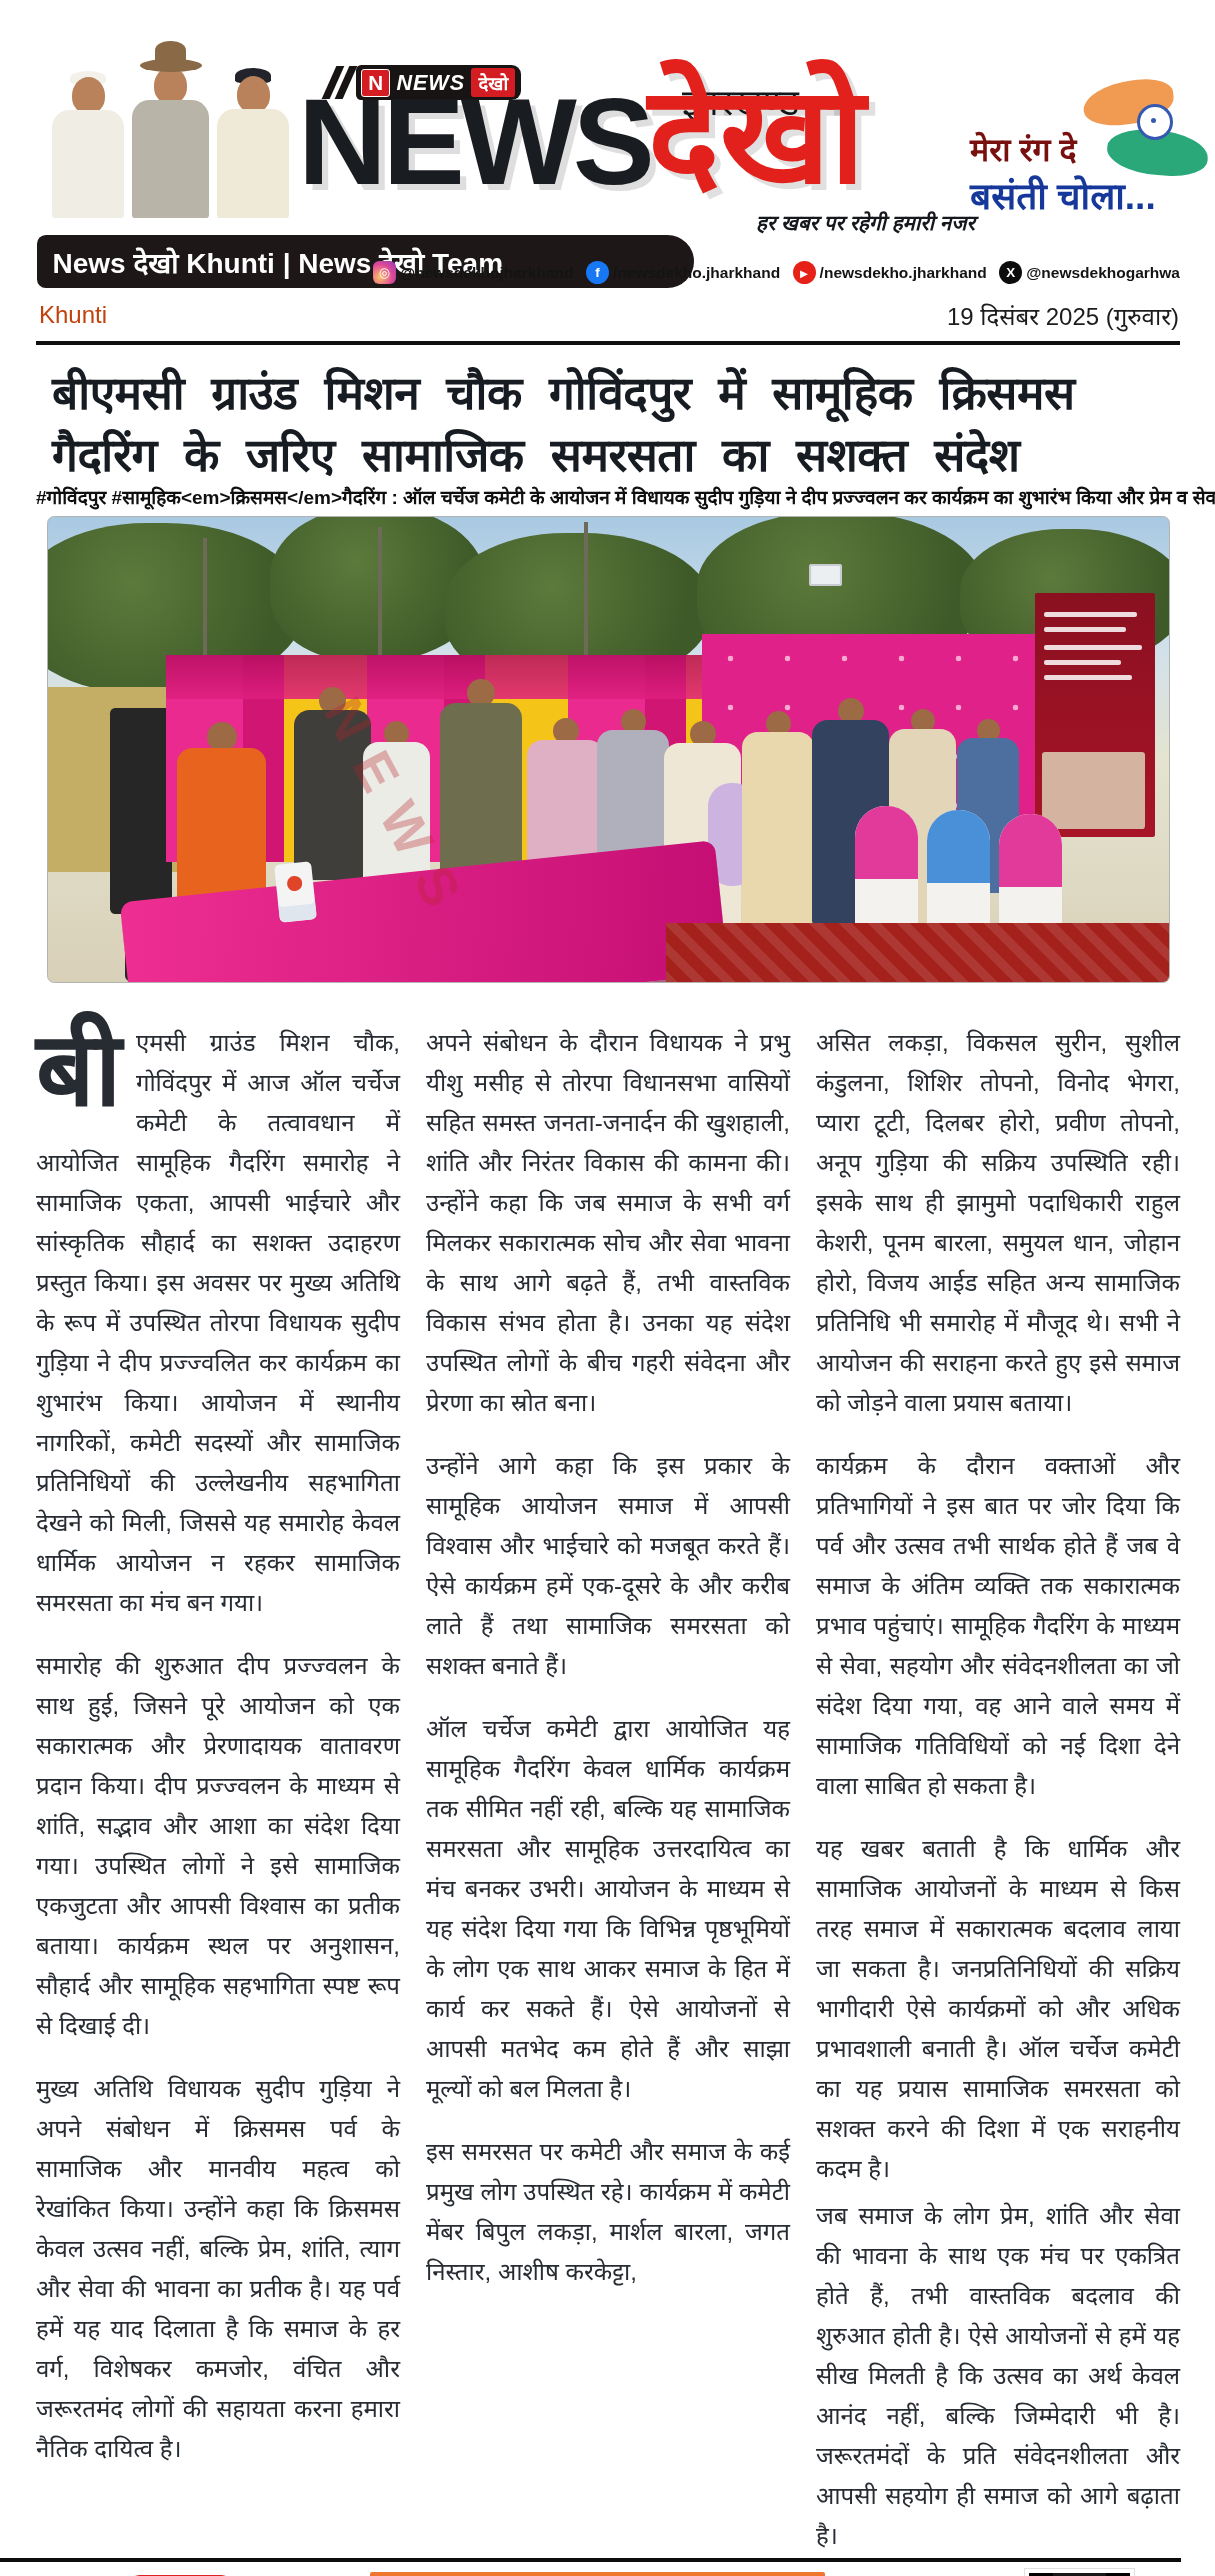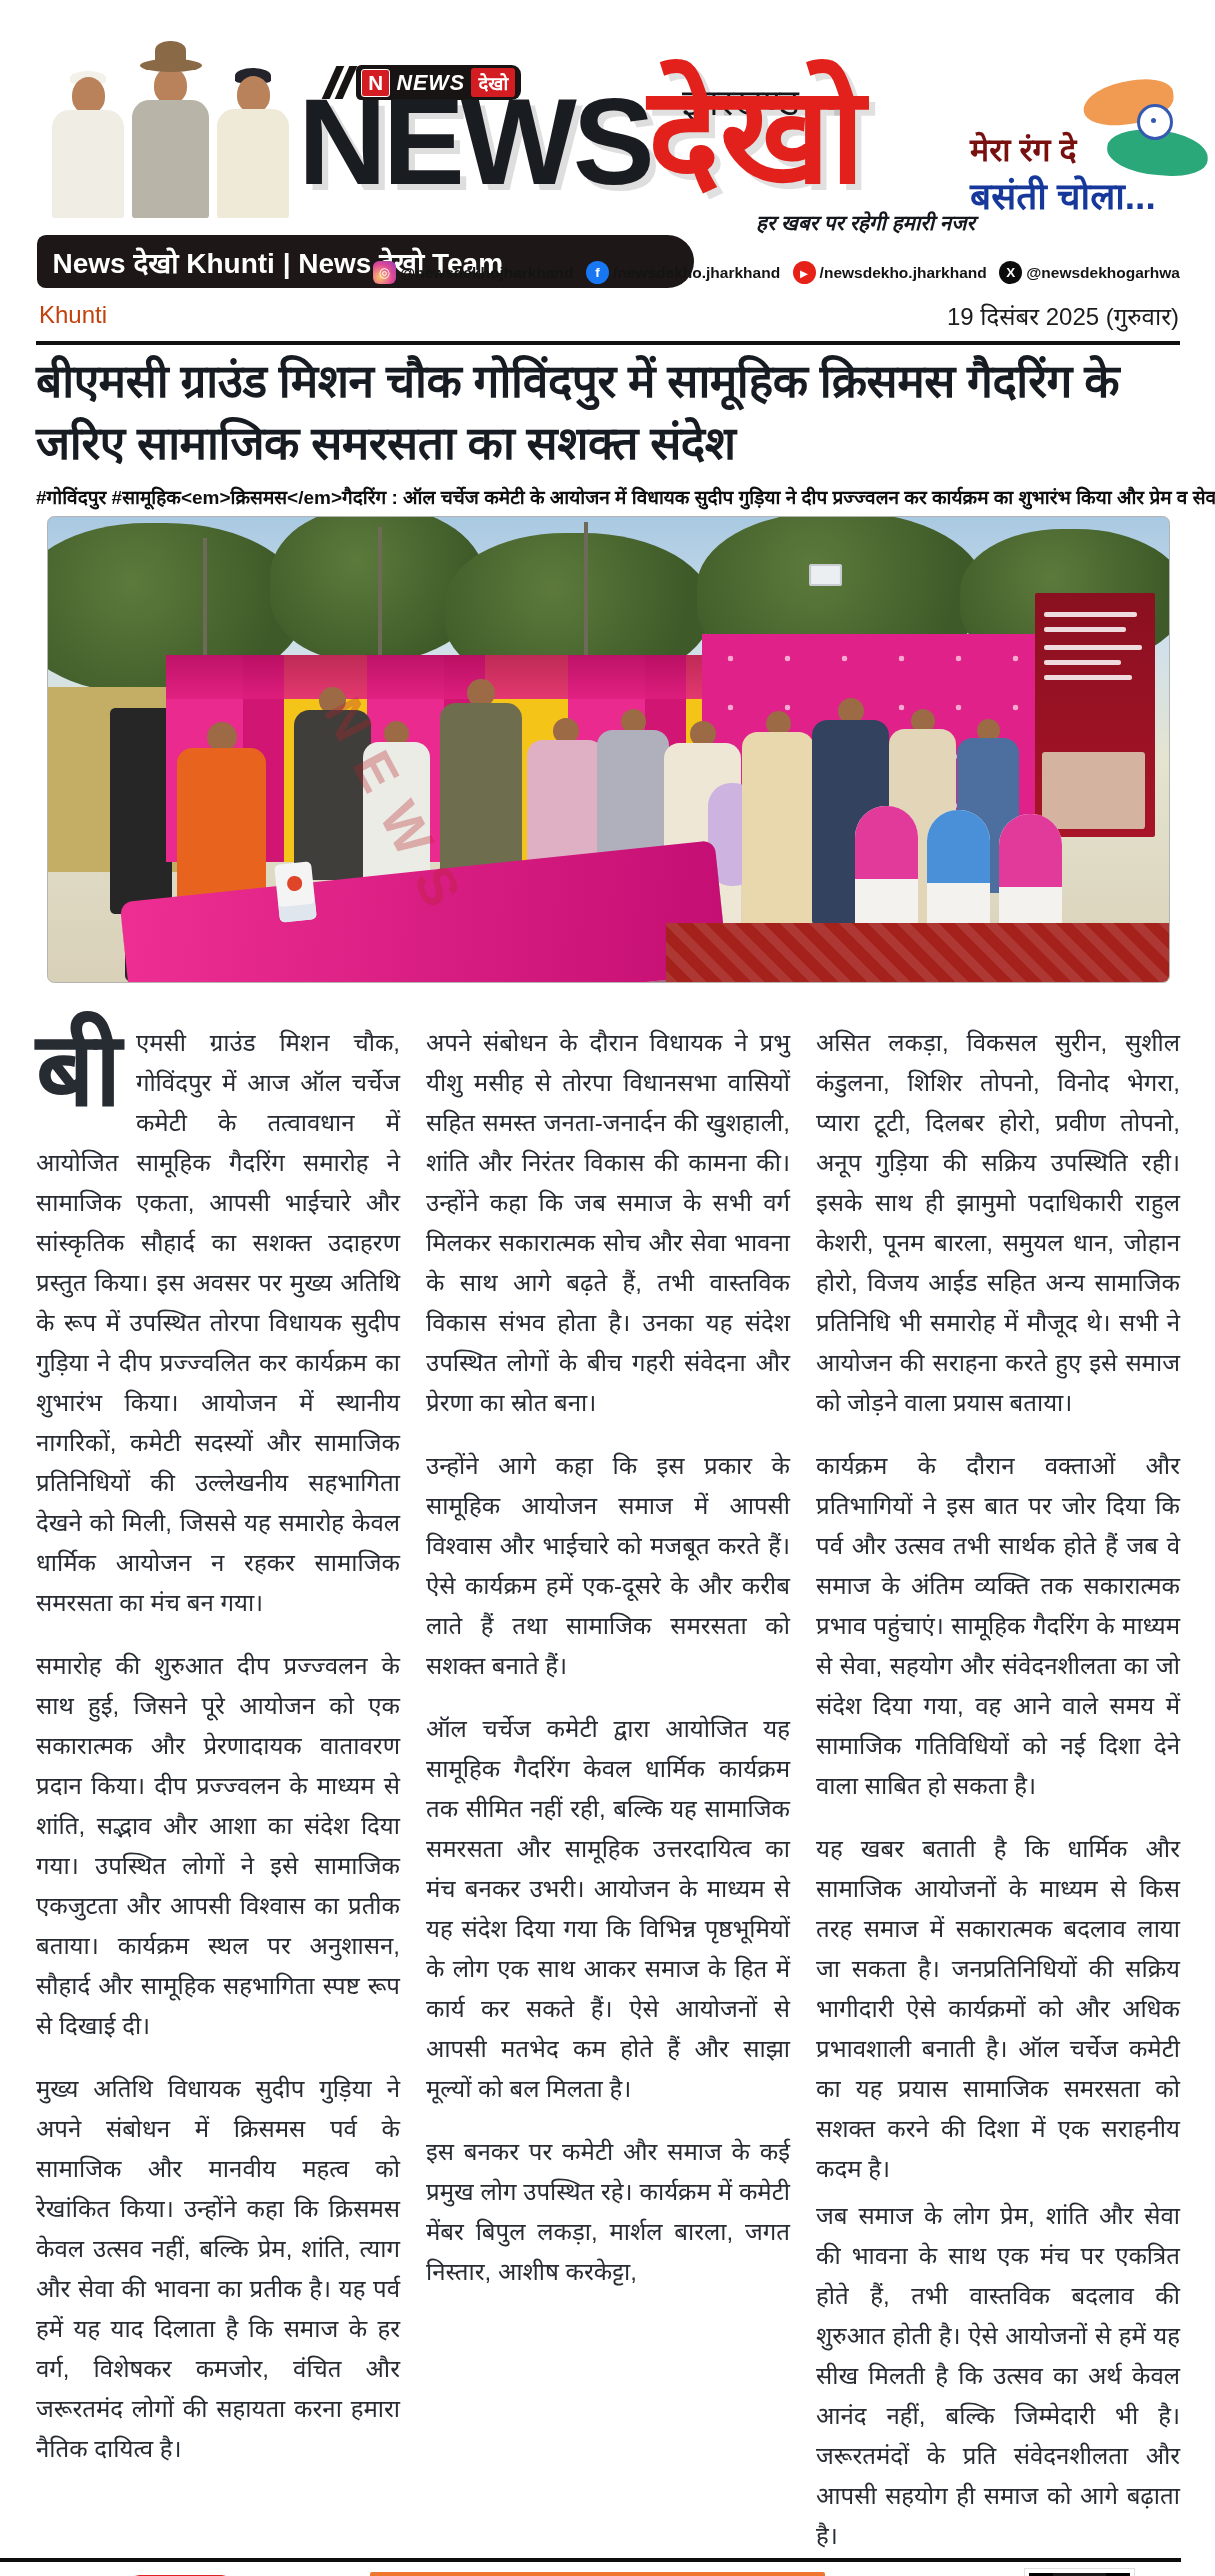--- a/index.html
+++ b/index.html
@@ -183,21 +183,21 @@
     <div class="soc">
       <span class="ic x">X</span>
       <span class="h">@newsdekhogarhwa</span>
     </div>
   </div>
 
   <div class="loc">Khunti</div>
   <div class="date">19 दिसंबर 2025 (गुरुवार)</div>
   <div class="rule"></div>
 
-  <h1 class="headline" style="margin:0;">बीएमसी ग्राउंड मिशन चौक गोविंदपुर में सामूहिक क्रिसमस गैदरिंग के जरिए सामाजिक समरसता का सशक्त संदेश</h1>
+  <h1 class="headline" style="margin:16px;font-family:Liberation Mono, monospace;">बीएमसी ग्राउंड मिशन चौक गोविंदपुर में सामूहिक क्रिसमस गैदरिंग के जरिए सामाजिक समरसता का सशक्त संदेश</h1>
   <div class="subhead">#गोविंदपुर #सामूहिक&lt;em&gt;क्रिसमस&lt;/em&gt;गैदरिंग : ऑल चर्चेज कमेटी के आयोजन में विधायक सुदीप गुड़िया ने दीप प्रज्ज्वलन कर कार्यक्रम का शुभारंभ किया और प्रेम व सेवा का सं</div>
 
   <div class="photo">
     <div class="tree" style="left:-31px;top:6.2px;width:289px;height:170px;"></div>
     <div class="tree" style="left:222px;top:-10.3px;width:216px;height:155px;"></div>
     <div class="tree" style="left:397px;top:15.5px;width:268px;height:155px;"></div>
     <div class="tree" style="left:649px;top:-5.2px;width:289px;height:165px;"></div>
     <div class="tree" style="left:912px;top:12.4px;width:227px;height:139px;"></div>
     <div class="pole" style="left:155px;top:20.6px;height:155px;"></div>
     <div class="pole" style="left:330px;top:10.3px;height:165px;"></div>
@@ -276,21 +276,21 @@
   <div class="article">
     <div class="col">
       <p><span class="dropcap">बी</span><span>एमसी ग्राउंड मिशन चौक, गोविंदपुर में आज ऑल चर्चेज कमेटी के तत्वावधान में आयोजित सामूहिक गैदरिंग समारोह ने सामाजिक एकता, आपसी भाईचारे और सांस्कृतिक सौहार्द का सशक्त उदाहरण प्रस्तुत किया। इस अवसर पर मुख्य अतिथि के रूप में उपस्थित तोरपा विधायक सुदीप गुड़िया ने दीप प्रज्ज्वलित कर कार्यक्रम का शुभारंभ किया। आयोजन में स्थानीय नागरिकों, कमेटी सदस्यों और सामाजिक प्रतिनिधियों की उल्लेखनीय सहभागिता देखने को मिली, जिससे यह समारोह केवल धार्मिक आयोजन न रहकर सामाजिक समरसता का मंच बन गया।</span></p>
       <p>समारोह की शुरुआत दीप प्रज्ज्वलन के साथ हुई, जिसने पूरे आयोजन को एक सकारात्मक और प्रेरणादायक वातावरण प्रदान किया। दीप प्रज्ज्वलन के माध्यम से शांति, सद्भाव और आशा का संदेश दिया गया। उपस्थित लोगों ने इसे सामाजिक एकजुटता और आपसी विश्वास का प्रतीक बताया। कार्यक्रम स्थल पर अनुशासन, सौहार्द और सामूहिक सहभागिता स्पष्ट रूप से दिखाई दी।</p>
       <p>मुख्य अतिथि विधायक सुदीप गुड़िया ने अपने संबोधन में क्रिसमस पर्व के सामाजिक और मानवीय महत्व को रेखांकित किया। उन्होंने कहा कि क्रिसमस केवल उत्सव नहीं, बल्कि प्रेम, शांति, त्याग और सेवा की भावना का प्रतीक है। यह पर्व हमें यह याद दिलाता है कि समाज के हर वर्ग, विशेषकर कमजोर, वंचित और जरूरतमंद लोगों की सहायता करना हमारा नैतिक दायित्व है।</p>
     </div>
     <div class="col">
       <p>अपने संबोधन के दौरान विधायक ने प्रभु यीशु मसीह से तोरपा विधानसभा वासियों सहित समस्त जनता-जनार्दन की खुशहाली, शांति और निरंतर विकास की कामना की। उन्होंने कहा कि जब समाज के सभी वर्ग मिलकर सकारात्मक सोच और सेवा भावना के साथ आगे बढ़ते हैं, तभी वास्तविक विकास संभव होता है। उनका यह संदेश उपस्थित लोगों के बीच गहरी संवेदना और प्रेरणा का स्रोत बना।</p>
       <p>उन्होंने आगे कहा कि इस प्रकार के सामूहिक आयोजन समाज में आपसी विश्वास और भाईचारे को मजबूत करते हैं। ऐसे कार्यक्रम हमें एक-दूसरे के और करीब लाते हैं तथा सामाजिक समरसता को सशक्त बनाते हैं।</p>
       <p>ऑल चर्चेज कमेटी द्वारा आयोजित यह सामूहिक गैदरिंग केवल धार्मिक कार्यक्रम तक सीमित नहीं रही, बल्कि यह सामाजिक समरसता और सामूहिक उत्तरदायित्व का मंच बनकर उभरी। आयोजन के माध्यम से यह संदेश दिया गया कि विभिन्न पृष्ठभूमियों के लोग एक साथ आकर समाज के हित में कार्य कर सकते हैं। ऐसे आयोजनों से आपसी मतभेद कम होते हैं और साझा मूल्यों को बल मिलता है।</p>
-      <p>इस बनकर पर कमेटी और समाज के कई प्रमुख लोग उपस्थित रहे। कार्यक्रम में कमेटी मेंबर बिपुल लकड़ा, मार्शल बारला, जगत निस्तार, आशीष करकेट्टा,</p>
+      <p>इस समरसत पर कमेटी और समाज के कई प्रमुख लोग उपस्थित रहे। कार्यक्रम में कमेटी मेंबर बिपुल लकड़ा, मार्शल बारला, जगत निस्तार, आशीष करकेट्टा,</p>
     </div>
     <div class="col">
       <p>असित लकड़ा, विकसल सुरीन, सुशील कंडुलना, शिशिर तोपनो, विनोद भेगरा, प्यारा टूटी, दिलबर होरो, प्रवीण तोपनो, अनूप गुड़िया की सक्रिय उपस्थिति रही। इसके साथ ही झामुमो पदाधिकारी राहुल केशरी, पूनम बारला, समुयल धान, जोहान होरो, विजय आईड सहित अन्य सामाजिक प्रतिनिधि भी समारोह में मौजूद थे। सभी ने आयोजन की सराहना करते हुए इसे समाज को जोड़ने वाला प्रयास बताया।</p>
       <p>कार्यक्रम के दौरान वक्ताओं और प्रतिभागियों ने इस बात पर जोर दिया कि पर्व और उत्सव तभी सार्थक होते हैं जब वे समाज के अंतिम व्यक्ति तक सकारात्मक प्रभाव पहुंचाएं। सामूहिक गैदरिंग के माध्यम से सेवा, सहयोग और संवेदनशीलता का जो संदेश दिया गया, वह आने वाले समय में सामाजिक गतिविधियों को नई दिशा देने वाला साबित हो सकता है।</p>
       <p class="mbs">यह खबर बताती है कि धार्मिक और सामाजिक आयोजनों के माध्यम से किस तरह समाज में सकारात्मक बदलाव लाया जा सकता है। जनप्रतिनिधियों की सक्रिय भागीदारी ऐसे कार्यक्रमों को और अधिक प्रभावशाली बनाती है। ऑल चर्चेज कमेटी का यह प्रयास सामाजिक समरसता को सशक्त करने की दिशा में एक सराहनीय कदम है।</p>
       <p>जब समाज के लोग प्रेम, शांति और सेवा की भावना के साथ एक मंच पर एकत्रित होते हैं, तभी वास्तविक बदलाव की शुरुआत होती है। ऐसे आयोजनों से हमें यह सीख मिलती है कि उत्सव का अर्थ केवल आनंद नहीं, बल्कि जिम्मेदारी भी है। जरूरतमंदों के प्रति संवेदनशीलता और आपसी सहयोग ही समाज को आगे बढ़ाता है।</p>
     </div>
   </div>
 
   <div class="rule2"></div>

